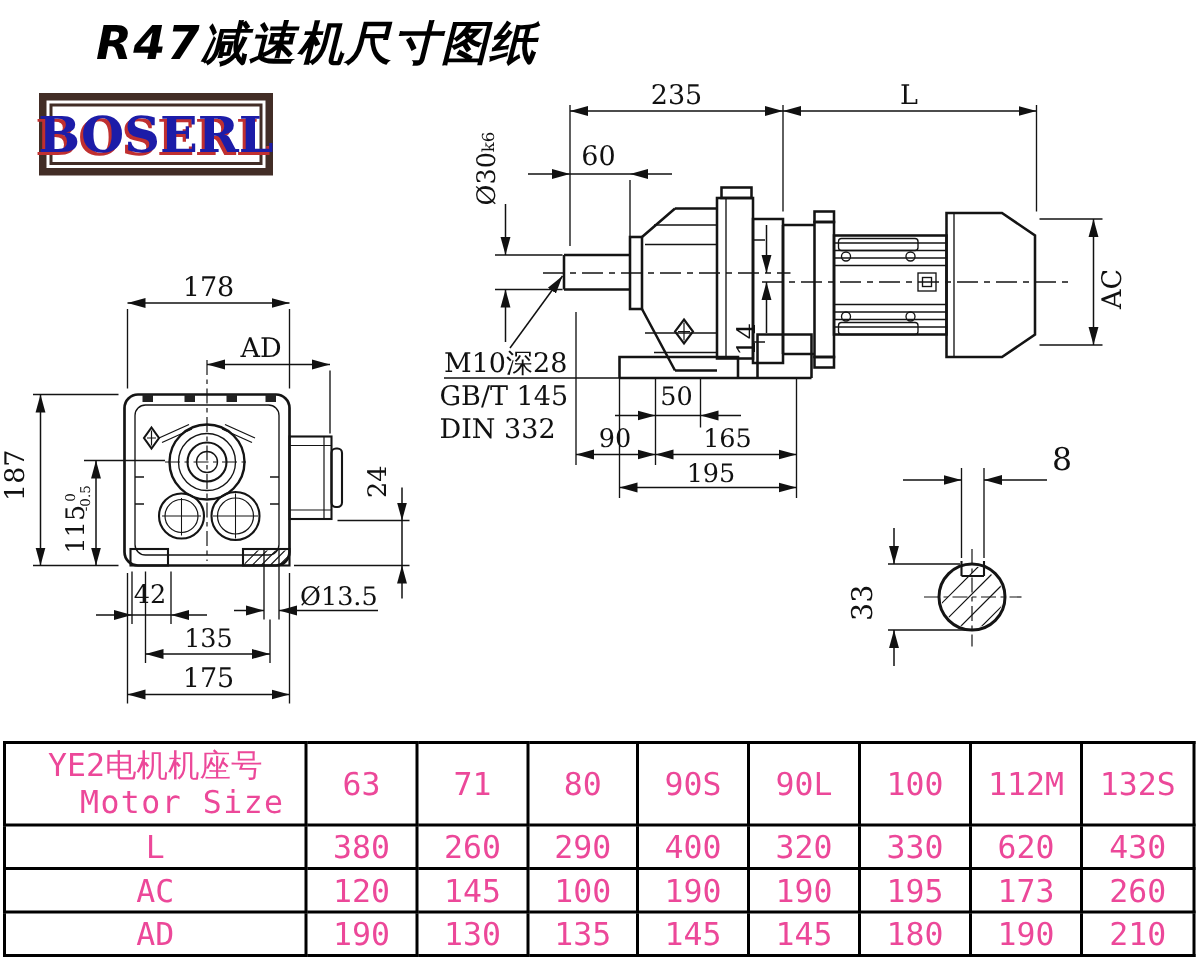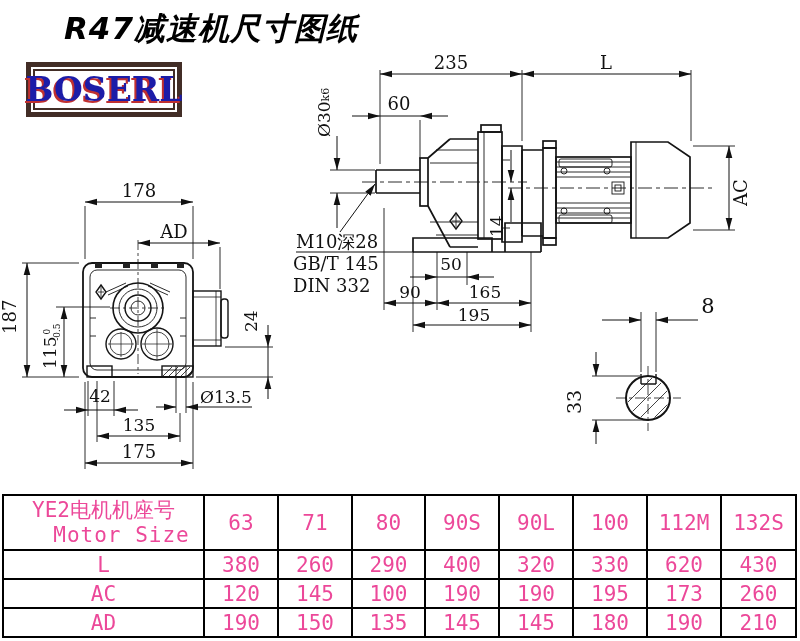--- a/index.html
+++ b/index.html
@@ -321,21 +321,21 @@
         <td>100</td>
         <td>190</td>
         <td>190</td>
         <td>195</td>
         <td>173</td>
         <td>260</td>
       </tr>
       <tr class="datarow">
         <td>AD</td>
         <td>190</td>
-        <td>150</td>
+        <td>130</td>
         <td>135</td>
         <td>145</td>
         <td>145</td>
         <td>180</td>
         <td>190</td>
         <td>210</td>
       </tr>
     </tbody>
 </table>
 

